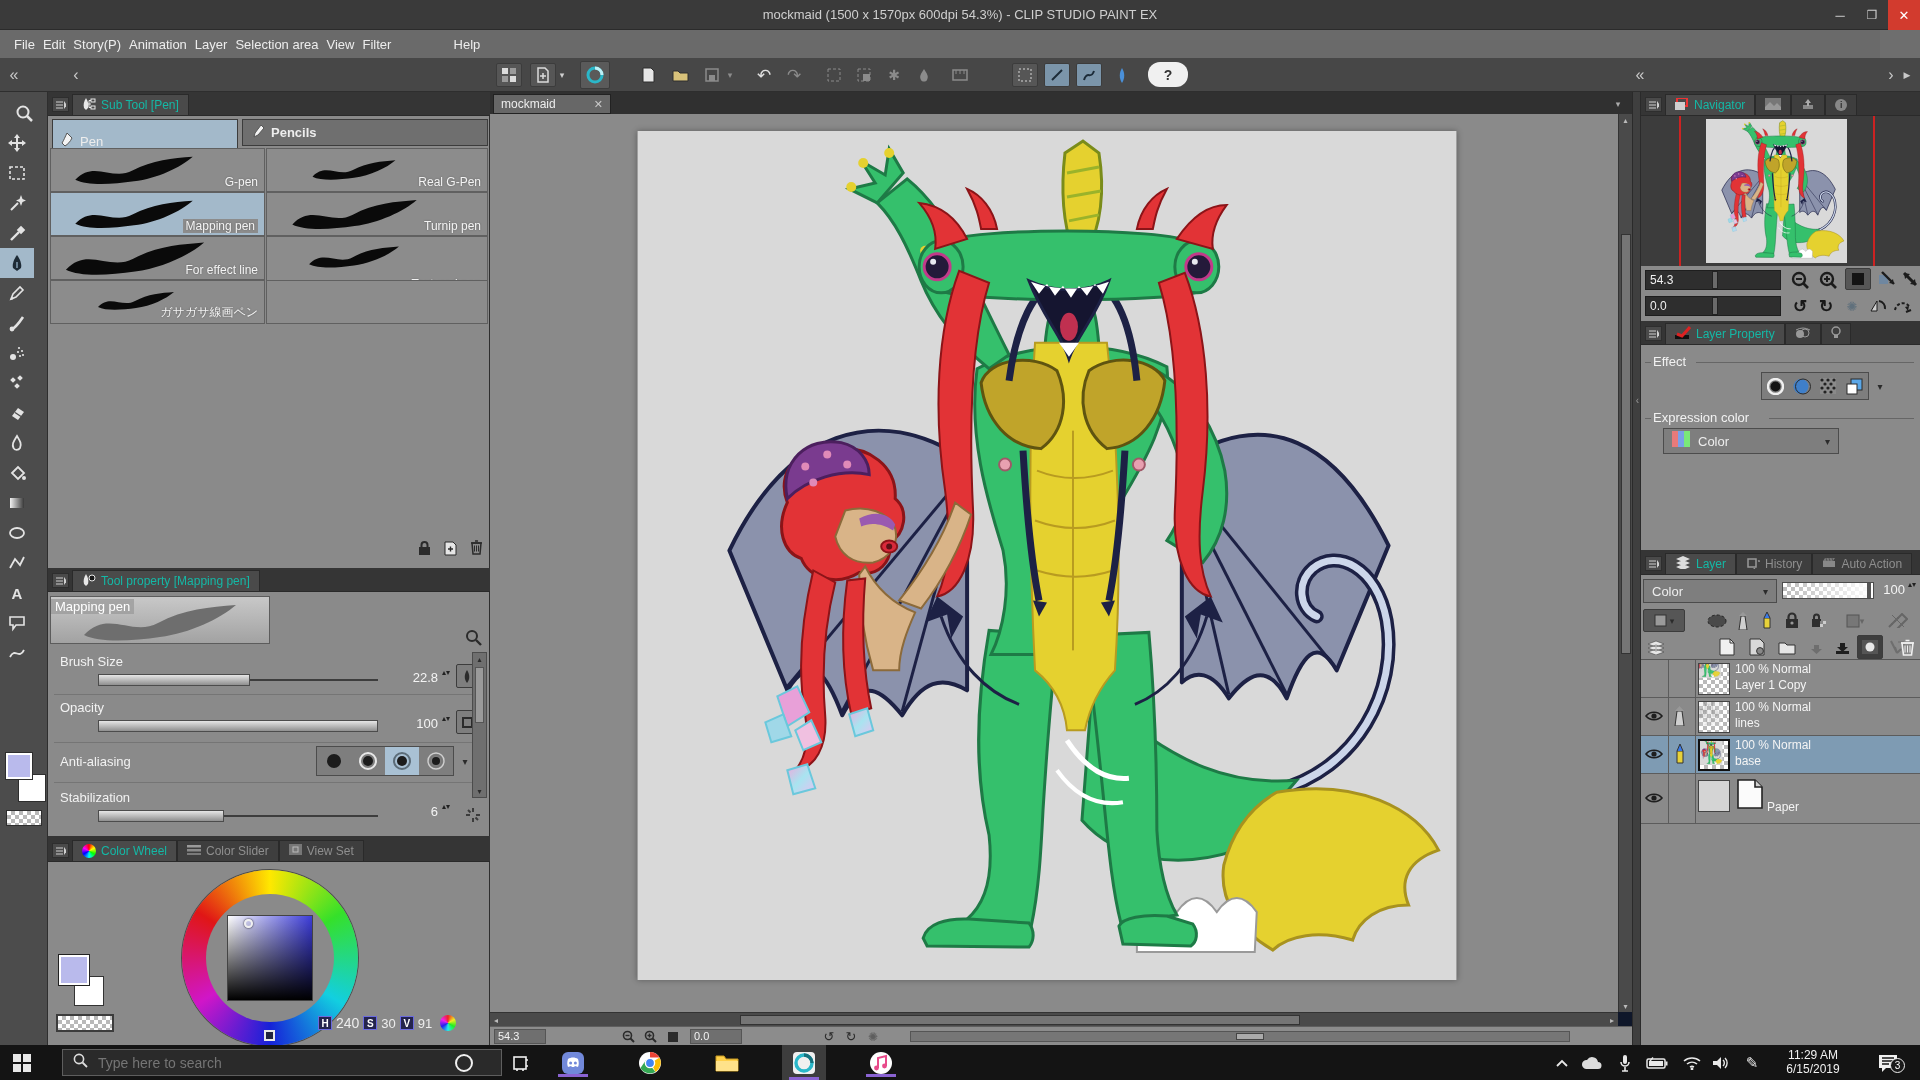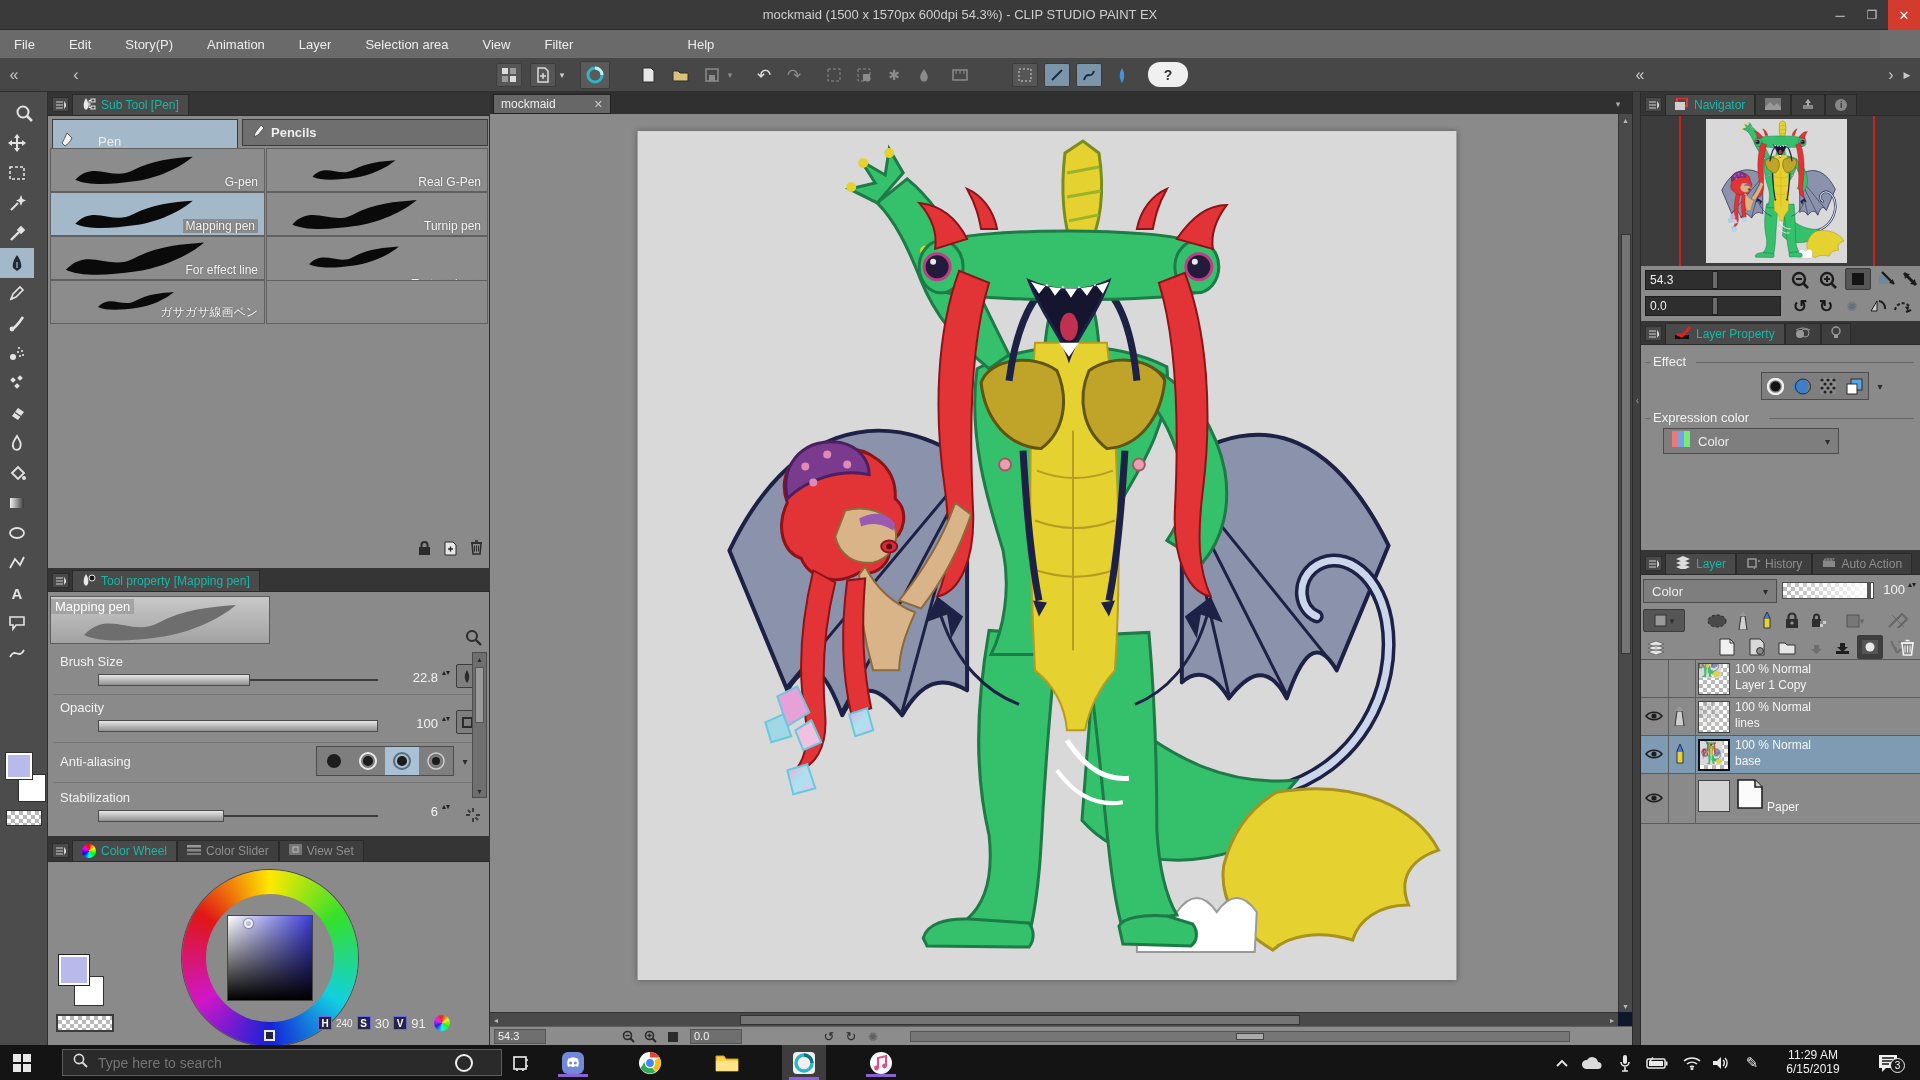--- a/index.html
+++ b/index.html
@@ -171,21 +171,21 @@
 </defs>
 </svg>
 
 <div class="abs" style="left:0;top:0;width:1920px;height:30px;background:#3a3a3a;border-bottom:1px solid #2b2b2b;">
   <div class="abs txt" style="left:0;right:0;top:7px;text-align:center;font-size:13px;color:#cfcfcf;">mockmaid (1500 x 1570px 600dpi 54.3%)  - CLIP STUDIO PAINT EX</div>
   <div class="abs ic" style="left:1824px;top:0;width:32px;height:30px;color:#cfcfcf;font-size:13px;">─</div>
   <div class="abs ic" style="left:1856px;top:0;width:32px;height:30px;color:#cfcfcf;font-size:12px;">❐</div>
   <div class="abs ic" style="left:1888px;top:0;width:32px;height:30px;background:#d23b2e;color:#fff;font-size:13px;">✕</div>
 </div>
 
-<div class="abs" style="left:0;top:30px;width:1880px;height:28px;background:#6a6a6a;display:flex;align-items:center;padding-left:14px;gap:34px;">
+<div class="abs" style="left:0;top:30px;width:1880px;height:28px;background:#6a6a6a;display:flex;align-items:center;padding-left:14px;gap:8px;">
   <span class="txt" style="font-size:13px;">File</span>
   <span class="txt" style="font-size:13px;">Edit</span>
   <span class="txt" style="font-size:13px;">Story(P)</span>
   <span class="txt" style="font-size:13px;">Animation</span>
   <span class="txt" style="font-size:13px;">Layer</span>
   <span class="txt" style="font-size:13px;">Selection area</span>
   <span class="txt" style="font-size:13px;">View</span>
   <span class="txt" style="font-size:13px;">Filter</span>
   <span class="txt" style="font-size:13px;margin-top:40px;">Window</span>
   <span class="txt" style="font-size:13px;">Help</span>
@@ -414,21 +414,21 @@
     <div class="ptab">
       <span><svg width="14" height="14">
             <path d="M4,1 C6,4 7,8 6,11 L4,13 L2,11 C1,8 2,4 4,1 Z" fill="#e8e8e8"></path>
             <rect x="9" y="2" width="4" height="3" fill="none" stroke="#e8e8e8"></rect>
             <rect x="9" y="9" width="4" height="3" fill="none" stroke="#e8e8e8"></rect>
             <path d="M6,7 h3 M9,3.5 h-2 v7 h2" stroke="#e8e8e8" fill="none"></path>
           </svg></span>
       <span>Sub Tool [Pen]</span>
     </div>
   </div>
-  <div class="abs" style="left:4px;top:27px;width:186px;height:45px;background:#a3b9ca;border:1px solid #3c3c3c;display:flex;align-items:center;gap:24px;padding-left:8px;">
+  <div class="abs" style="left:4px;top:27px;width:186px;height:45px;background:#a3b9ca;border:1px solid #3c3c3c;display:flex;align-items:center;gap:6px;padding-left:8px;">
     <span><svg width="13" height="15">
           <path d="M6,1 L11,6 C9,10 7,12 4,14 L1,11 C3,8 4,5 6,1 Z" fill="#f4f4f4" stroke="#555"></path>
         </svg></span>
     <span class="txt" style="font-size:13px;">Pen</span>
   </div>
   <div class="abs" style="left:194px;top:27px;width:246px;height:27px;background:#6f6f6f;border:1px solid #3c3c3c;display:flex;align-items:center;gap:7px;padding-left:8px;">
     <span><svg width="13" height="15">
           <path d="M3,14 L4,10 L10,2 L13,5 L7,12 Z" fill="#f4f4f4" stroke="#555"></path>
         </svg></span>
     <span class="txt" style="font-size:13px;font-weight:bold;">Pencils</span>
@@ -642,21 +642,21 @@
   <div class="abs" style="left:179px;top:823px;width:86px;height:86px;border:1px solid #444;background:linear-gradient(to bottom,rgba(0,0,0,0),#000),linear-gradient(to right,#ffffff,#3c3cd8);"></div>
   <div class="abs" style="left:196px;top:827px;width:9px;height:9px;border-radius:50%;border:2px solid #f0f0f0;box-shadow:0 0 2px #000;"></div>
   <div class="abs" style="left:216px;top:938px;width:11px;height:11px;background:#20233f;border:2px solid #e8e8e8;"></div>
 
   <div class="abs" style="left:26px;top:884px;width:30px;height:30px;background:#ffffff;border:1px solid #333;"></div>
   <div class="abs" style="left:10px;top:862px;width:32px;height:32px;background:#b9baec;border:1px solid #222;box-shadow:inset 0 0 0 2px #fff;"></div>
   <div class="abs checker" style="left:8px;top:922px;width:58px;height:18px;border:2px solid #3c3c3c;"></div>
 
   <div class="abs" style="left:270px;top:922px;width:172px;height:18px;display:flex;align-items:center;gap:4px;">
     <span class="chip">H</span>
-    <span class="txt" style="font-size:10px;">240</span>
+    <span class="txt" style="font-size:14px;">240</span>
     <span class="chip">S</span>
     <span class="txt" style="font-size:13px;">30</span>
     <span class="chip">V</span>
     <span class="txt" style="font-size:13px;">91</span>
     <span style="width:16px;height:16px;border-radius:50%;background:conic-gradient(#e22,#ee2,#2e2,#2ee,#22e,#e2e,#e22);display:inline-block;margin-left:4px;"></span>
   </div>
 </div>
 
 <div class="abs" style="left:490px;top:92px;width:1142px;height:953px;background:#0f172a;">
   <div class="abs" style="left:0;top:0;width:1142px;height:22px;background:#303030;">

